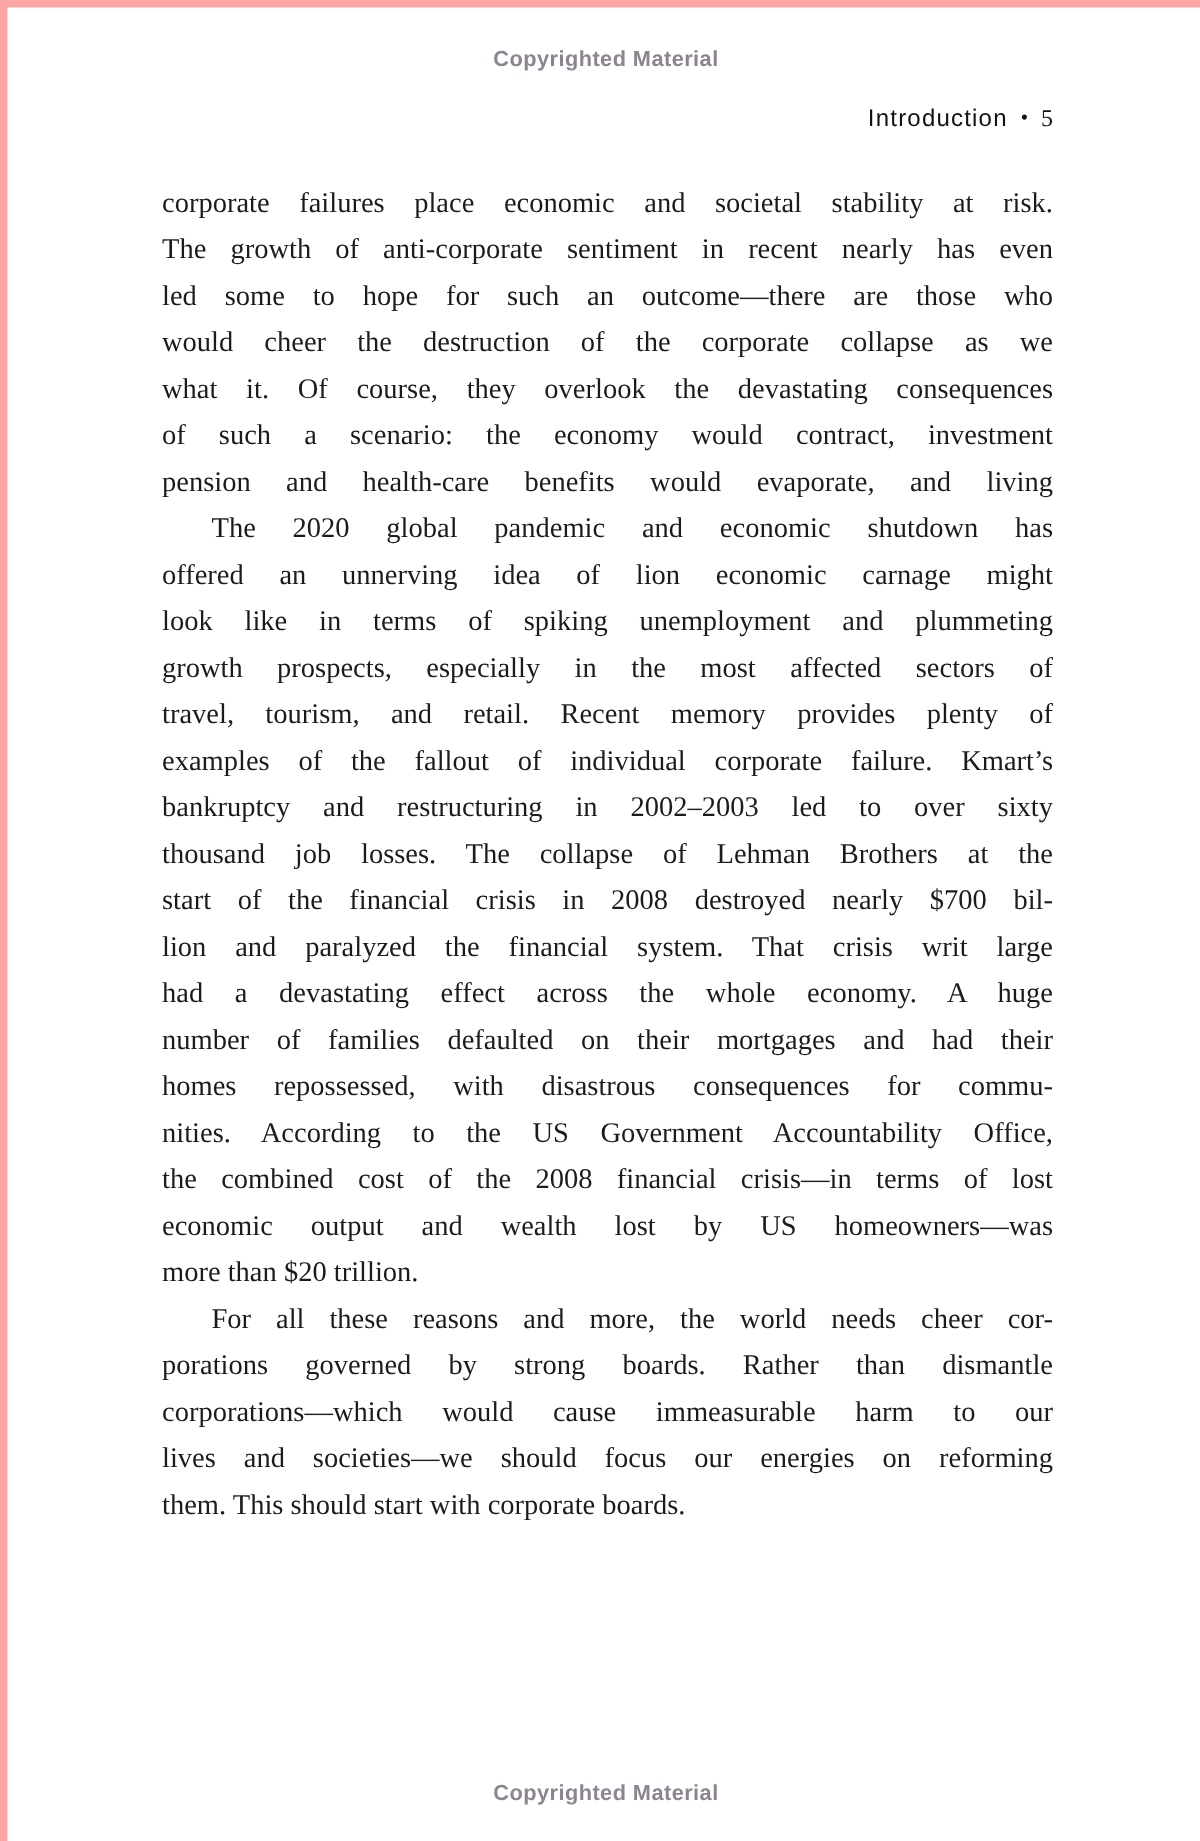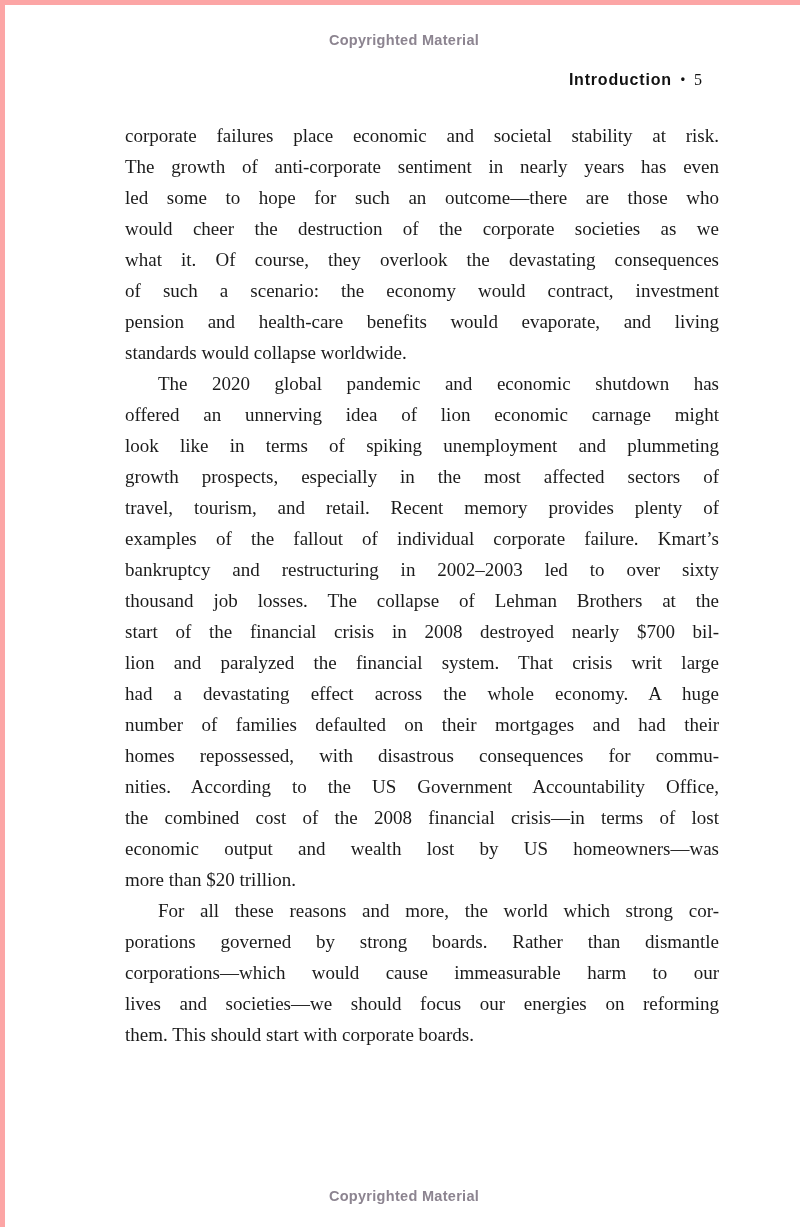--- a/index.html
+++ b/index.html
@@ -34,41 +34,40 @@
     position: absolute;
     top: 66px;
     left: 103px;
     width: 594px;
     text-align: right;
     font-family: "Liberation Sans", sans-serif;
     color: #111111;
     font-size: 16px;
   }
   .running-head .chapter {
-    font-weight: bold;
+    font-weight: normal;
     letter-spacing: 0.8px;
   }
   .running-head .separator {
     font-weight: bold;
     font-size: 12px;
     vertical-align: 2px;
     padding: 0 9px;
   }
   .running-head .pageno {
     font-family: "Liberation Serif", serif;
     font-size: 16px;
   }
   .body-text {
     position: absolute;
     top: 115px;
     left: 103px;
     width: 594px;
     font-size: 19px;
     line-height: 31px;
-    margin-left: 17px;
   }
   .line {
     text-align: justify;
     text-align-last: justify;
     -moz-text-align-last: justify;
     white-space: normal;
     height: 31px;
     overflow: hidden;
   }
   .line.last {
@@ -85,45 +84,44 @@
 <div class="page">
 
   <div class="copyright-banner copyright-top">Copyrighted Material</div>
 
   <div class="running-head">
     <span class="chapter">Introduction</span><span class="separator">•</span><span class="pageno">5</span>
   </div>
 
   <div class="body-text">
       <div class="line">corporate failures place economic and societal stability at risk.</div>
-      <div class="line">The growth of anti-corporate sentiment in nearly years has even</div>
+      <div class="line">The growth of anti-corporate sentiment in recent nearly has even</div>
       <div class="line">led some to hope for such an outcome—there are those who</div>
-      <div class="line">would cheer the destruction of the corporate societies as we</div>
+      <div class="line">would cheer the destruction of the corporate collapse as we</div>
       <div class="line">what it. Of course, they overlook the devastating consequences</div>
       <div class="line">of such a scenario: the economy would contract, investment</div>
       <div class="line">pension and health-care benefits would evaporate, and living</div>
-      <div class="line last">standards would collapse worldwide.</div>
       <div class="line indent">The 2020 global pandemic and economic shutdown has</div>
       <div class="line">offered an unnerving idea of lion economic carnage might</div>
       <div class="line">look like in terms of spiking unemployment and plummeting</div>
       <div class="line">growth prospects, especially in the most affected sectors of</div>
       <div class="line">travel, tourism, and retail. Recent memory provides plenty of</div>
       <div class="line">examples of the fallout of individual corporate failure. Kmart’s</div>
       <div class="line">bankruptcy and restructuring in 2002–2003 led to over sixty</div>
       <div class="line">thousand job losses. The collapse of Lehman Brothers at the</div>
       <div class="line">start of the financial crisis in 2008 destroyed nearly $700 bil-</div>
       <div class="line">lion and paralyzed the financial system. That crisis writ large</div>
       <div class="line">had a devastating effect across the whole economy. A huge</div>
       <div class="line">number of families defaulted on their mortgages and had their</div>
       <div class="line">homes repossessed, with disastrous consequences for commu-</div>
       <div class="line">nities. According to the US Government Accountability Office,</div>
       <div class="line">the combined cost of the 2008 financial crisis—in terms of lost</div>
       <div class="line">economic output and wealth lost by US homeowners—was</div>
       <div class="line last">more than $20 trillion.</div>
-      <div class="line indent">For all these reasons and more, the world which strong cor-</div>
+      <div class="line indent">For all these reasons and more, the world needs cheer cor-</div>
       <div class="line">porations governed by strong boards. Rather than dismantle</div>
       <div class="line">corporations—which would cause immeasurable harm to our</div>
       <div class="line">lives and societies—we should focus our energies on reforming</div>
       <div class="line last">them. This should start with corporate boards.</div>
     </div>
 
   <div class="copyright-banner copyright-bottom">Copyrighted Material</div>
 
 </div>
 

